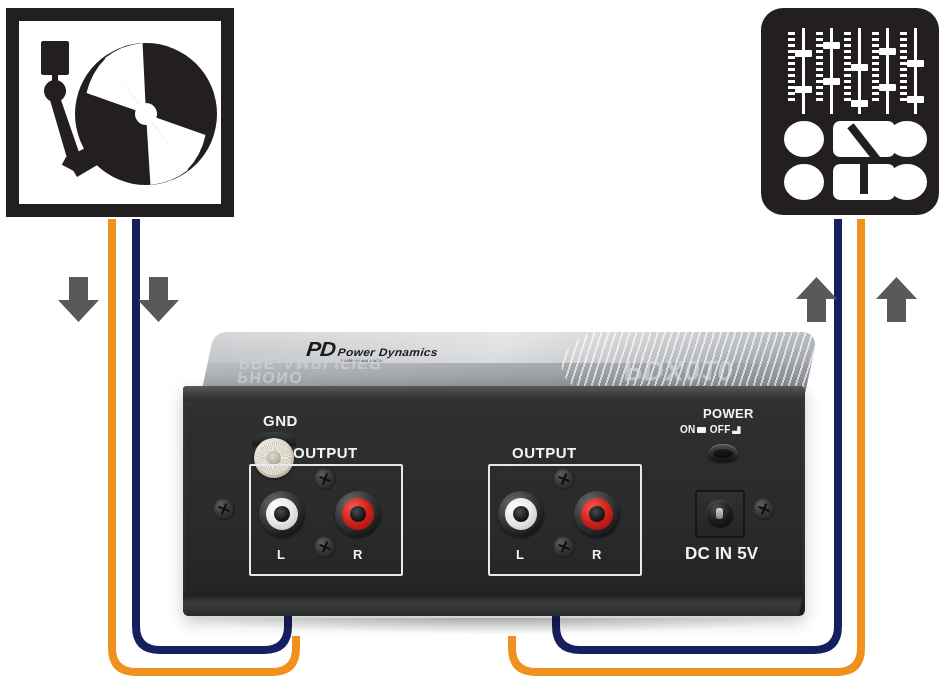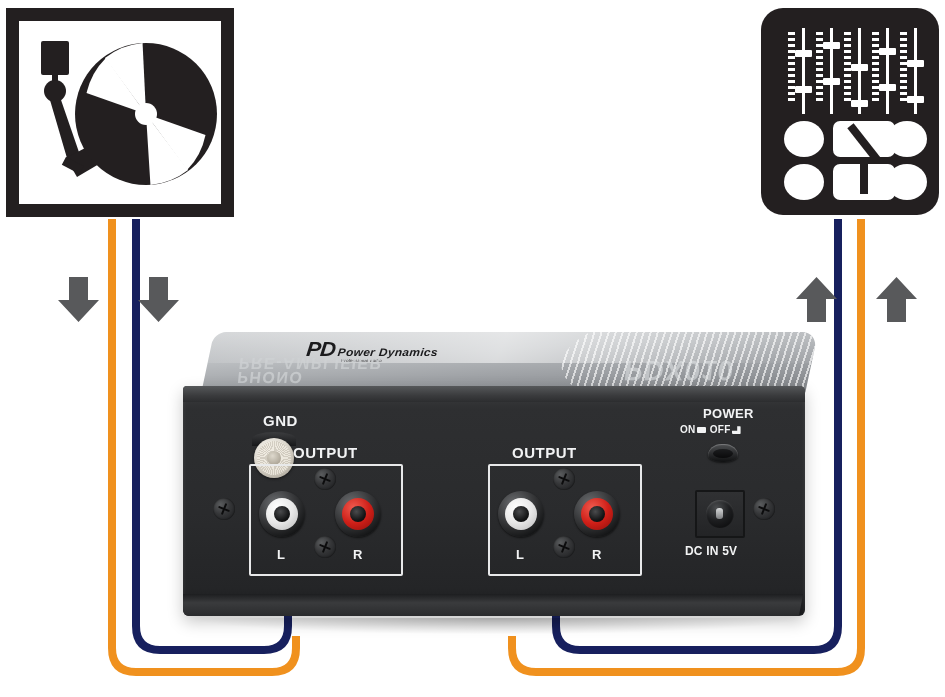--- a/index.html
+++ b/index.html
@@ -358,19 +358,19 @@
       <div class="lbl" style="left:520px;top:20px;font-size:13px;letter-spacing:.3px;">POWER</div>
       <div class="lbl" style="left:497px;top:38px;font-size:10px;letter-spacing:.3px;">
         <span>ON</span><span class="pwr-glyph"></span>
         <span>OFF</span><span class="pwr-glyph off"></span>
       </div>
       <div class="pwr-switch" style="left:525px;top:58px;"></div>
 
       <div class="dc-plate" style="left:512px;top:104px;">
         <div class="dc-jack"></div>
       </div>
-      <div class="lbl" style="left:502px;top:158px;font-size:12px;letter-spacing:.2px;">DC IN 5V</div>
+      <div class="lbl" style="left:502px;top:158px;font-size:17px;letter-spacing:.2px;">DC IN 5V</div>
     </div>
 
     <div class="dev-shadow"></div>
   </div>
 
 </div>
 
 </body></html>

